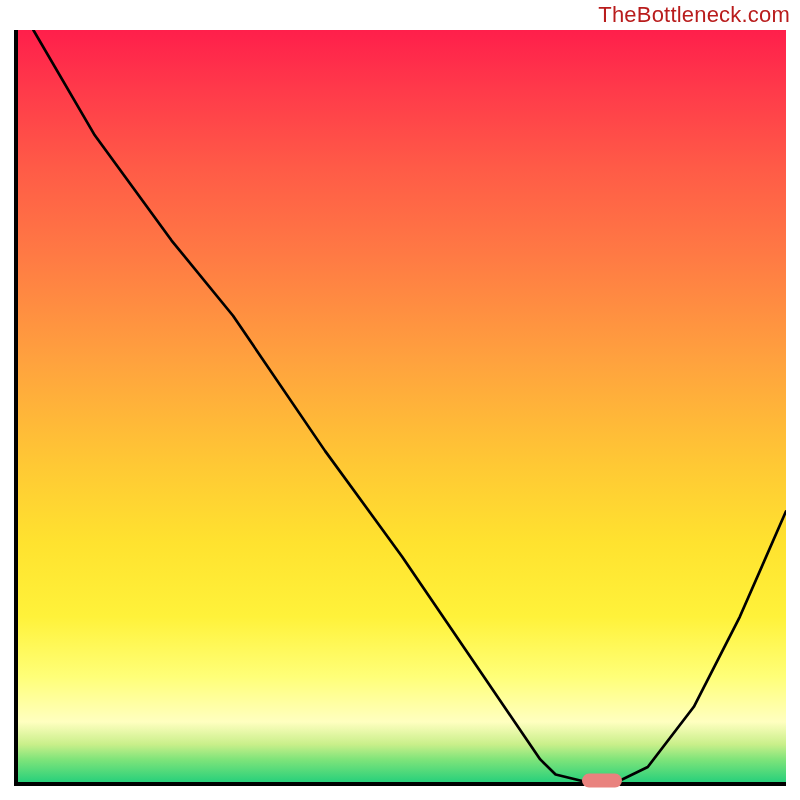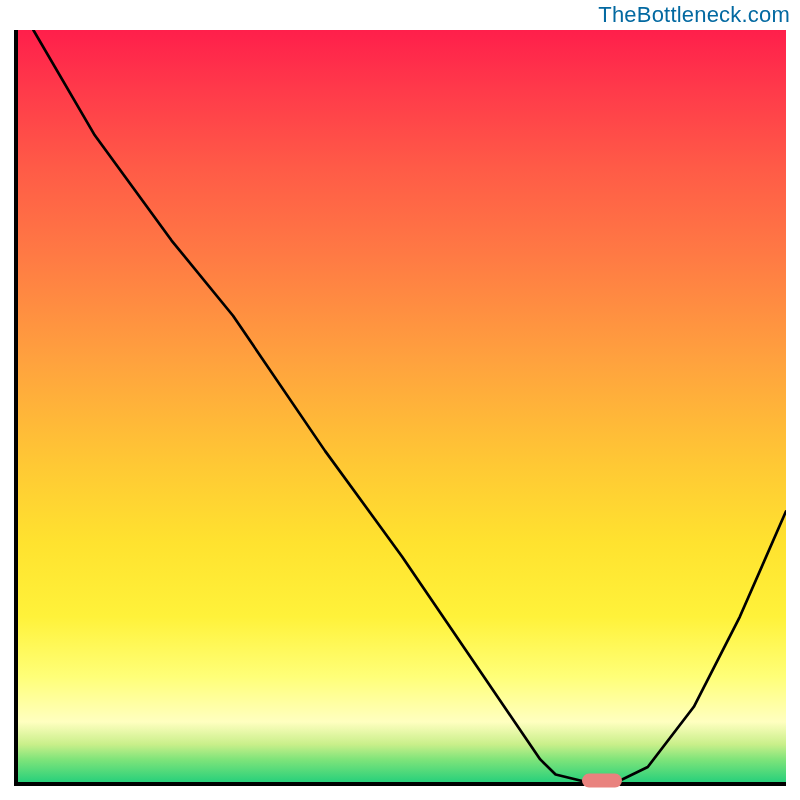--- a/index.html
+++ b/index.html
@@ -16,21 +16,21 @@
     width: 800px;
     height: 800px;
     box-sizing: border-box;
   }
   .watermark {
     position: absolute;
     top: 2px;
     right: 10px;
     font-size: 22px;
     font-weight: 500;
-    color: #0369a1;
+    color: #b91c1c;
     letter-spacing: 0.2px;
   }
   .plot-area {
     position: absolute;
     left: 14px;
     top: 30px;
     width: 772px;
     height: 756px;
     box-sizing: border-box;
     border-left: 4px solid #000;

